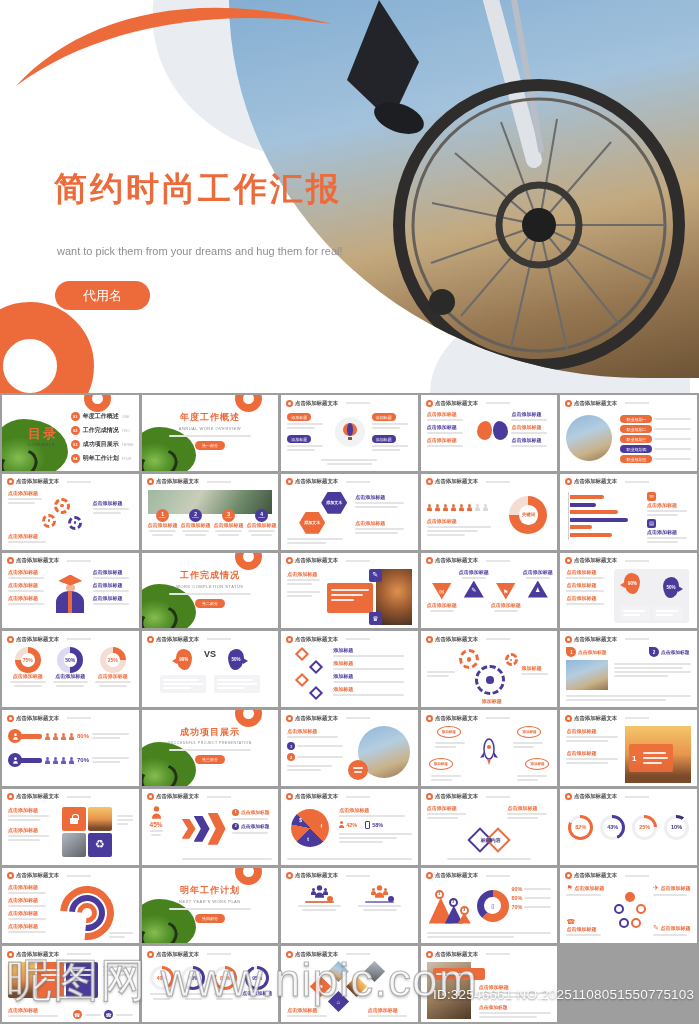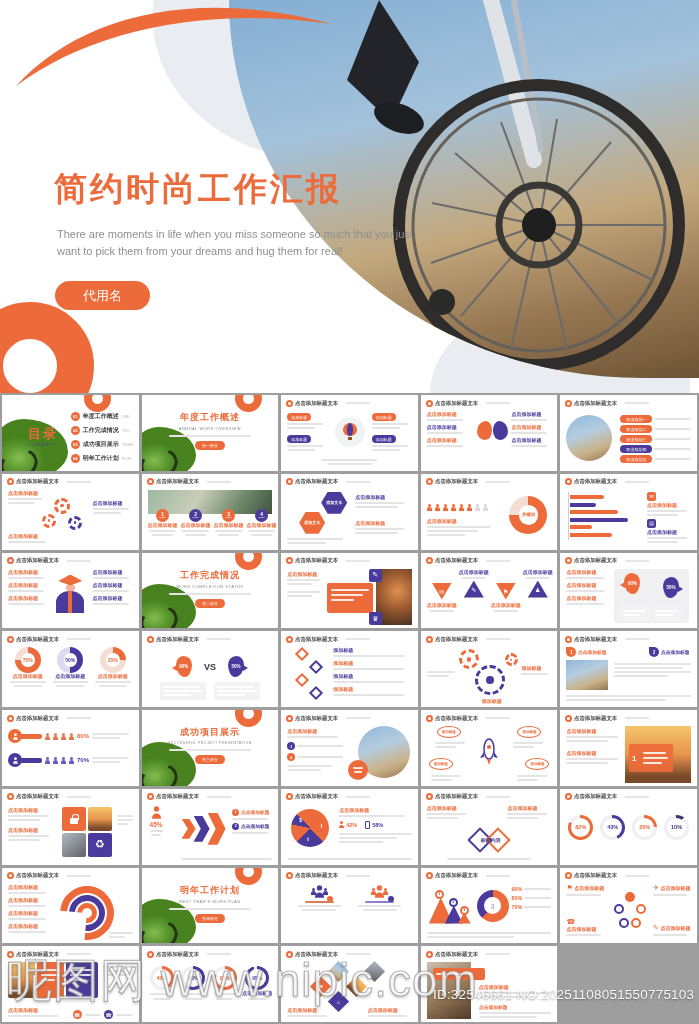--- a/index.html
+++ b/index.html
@@ -189,21 +189,21 @@
       <circle cx="213" cy="302" r="13" fill="#2a2a28"></circle>
     </svg>
   </div>
   <svg class="crescent" width="320" height="96" viewBox="0 0 320 96">
     <path d="M2 90 C 64 22, 176 -10, 318 28 C 192 10, 78 34, 2 90 Z" fill="#ed6b3a"></path>
   </svg>
   <div class="cover-ring"></div>
   <div class="cover-ring-cut"></div>
   <div class="cv-title">简约时尚工作汇报</div>
   <div class="cv-sub">
-    <span>There are moments in life when you miss someone so much that you just</span><br>
+    <br>
     <span>want to pick them from your dreams and hug them for real!</span>
   </div>
   <div class="author">代用名</div>
 </div>
 
 <div class="grid">
 
   <div class="cell">
     <div class="oring" style="right:28px"></div>
     <div class="grass" style="width:76px;height:60px"></div>
@@ -627,21 +627,21 @@
     </div>
   </div>
 
   <div class="cell">
     <div class="hd">
         <span class="hring"></span>
         <span class="ht">点击添加标题文本</span>
         <span class="hsub"></span>
       </div>
     <div class="bd">
-      <div style="display:flex;justify-content:center;align-items:center;gap:12px;margin-top:9px">
+      <div style="display:flex;justify-content:center;gap:12px;margin-top:2px">
         <div class="face">
             <span class="pc">90%</span>
           </div>
         <div style="font-size:9px;font-weight:900;color:#3a3a3a">VS</div>
         <div class="face p flip">
             <span class="pc">50%</span>
           </div>
       </div>
       <div style="display:flex;justify-content:center;gap:8px;margin-top:5px">
         <div class="card" style="width:46px">

